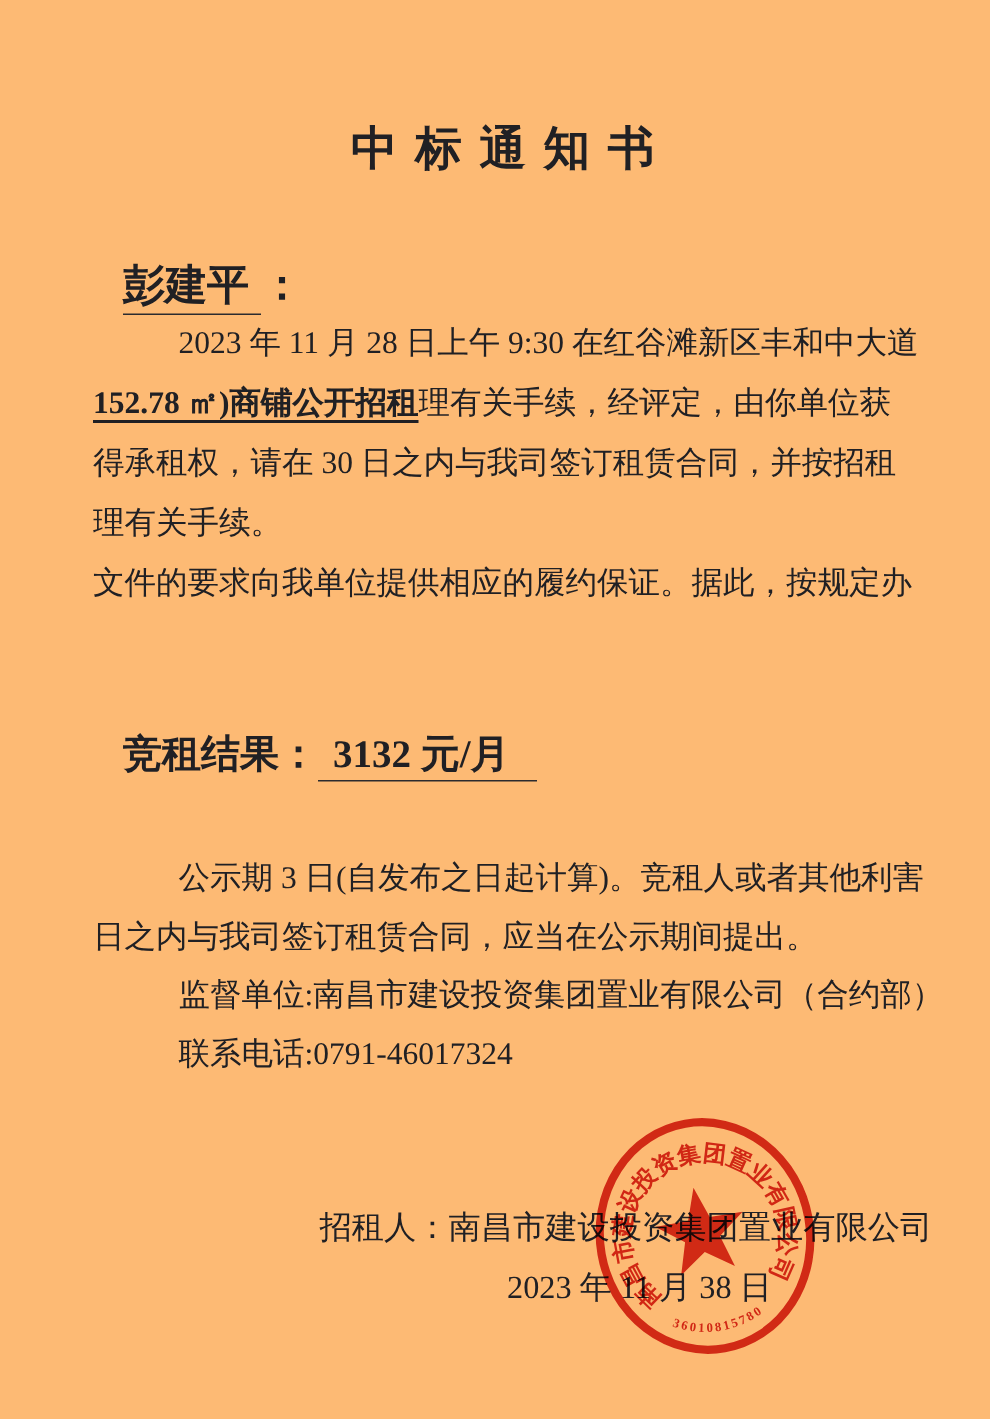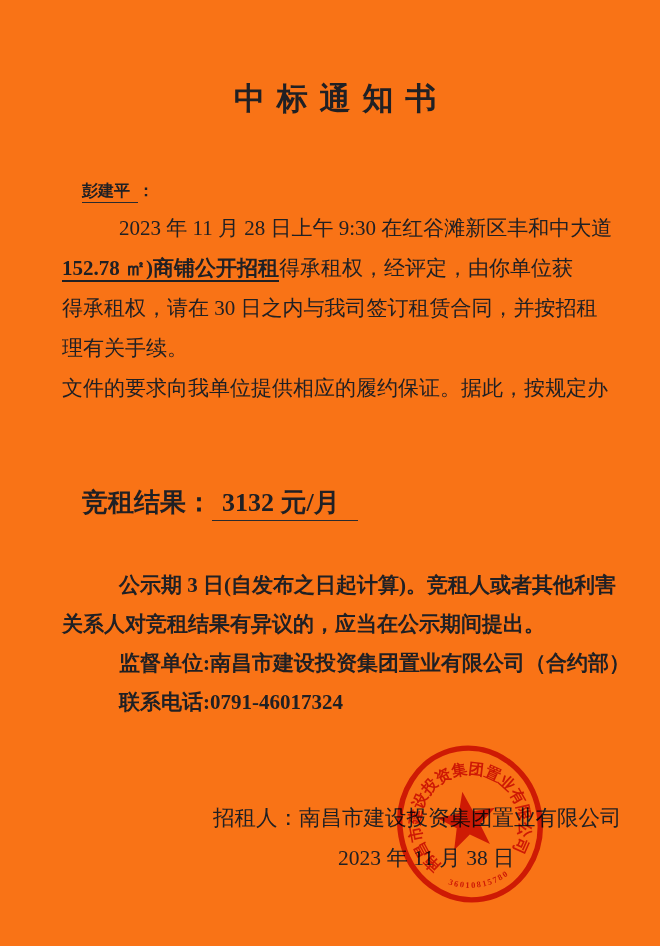--- a/index.html
+++ b/index.html
@@ -4,50 +4,50 @@
 <style>
   html,body{margin:0;padding:0;}
   body{
     background:#e8e8e8;
     font-family:"Liberation Serif","DejaVu Serif",serif;
   }
   .page{
     position:relative;
     width:660px;height:946px;
     margin:0 auto;
-    background:#f97316;
+    background:#fdba74;
     color:#202024;
     overflow:hidden;
   }
   .title{
     position:absolute;top:80px;left:0;right:0;
     margin:0;padding-left:22px;
     text-align:center;
     font-size:31px;line-height:38px;
     font-weight:700;
     letter-spacing:0.38em;
   }
   .recipient{
     position:absolute;top:176px;left:62px;
-    font-size:16px;line-height:30px;
+    font-size:28px;line-height:30px;
     font-weight:600;
     padding-left:20px;
   }
   .recipient .name{
     border-bottom:1.5px solid #2b2b2e;
     padding:0 8px 3px 0;
   }
   .body{
     position:absolute;left:62px;width:540px;
     font-size:21px;
   }
   .body1{top:208px;}
   .body2{top:566px;}
   .body1 .line{height:40px;line-height:40px;white-space:nowrap;}
-  .body2 .line{height:39px;line-height:39px;white-space:nowrap;font-weight:bold;}
+  .body2 .line{height:39px;line-height:39px;white-space:nowrap;}
   .line.indent{padding-left:57px;}
   .bold{font-weight:700;}
   .u{
     text-decoration:underline;
     text-underline-offset:5px;
     text-decoration-thickness:1.5px;
   }
   .result{
     position:absolute;top:483px;left:62px;
     height:40px;line-height:40px;
@@ -91,33 +91,33 @@
 <div class="page">
 
   <h1 class="title">中标通知书</h1>
 
   <div class="recipient">
     <span class="name">彭建平</span><span>：</span>
   </div>
 
   <div class="body body1">
       <div class="line indent"><span>2023 年 11 月 28 日上午 9:30 在红谷滩新区丰和中大道</span></div>
-      <div class="line"><span class="bold u">152.78 ㎡)商铺公开招租</span><span>得承租权，经评定，由你单位获</span></div>
+      <div class="line"><span class="bold u">152.78 ㎡)商铺公开招租</span><span>理有关手续，经评定，由你单位获</span></div>
       <div class="line"><span>得承租权，请在 30 日之内与我司签订租赁合同，并按招租</span></div>
       <div class="line"><span>理有关手续。</span></div>
       <div class="line"><span>文件的要求向我单位提供相应的履约保证。据此，按规定办</span></div>
     </div>
 
   <div class="result">
     <span class="bold">竞租结果：</span><span class="bold result-value">3132 元/月</span>
   </div>
 
   <div class="body body2">
       <div class="line indent"><span>公示期 3 日(自发布之日起计算)。竞租人或者其他利害</span></div>
-      <div class="line"><span>关系人对竞租结果有异议的，应当在公示期间提出。</span></div>
+      <div class="line"><span>日之内与我司签订租赁合同，应当在公示期间提出。</span></div>
       <div class="line indent"><span>监督单位:南昌市建设投资集团置业有限公司（合约部）</span></div>
       <div class="line indent"><span>联系电话:0791-46017324</span></div>
     </div>
 
   <div class="sig-issuer">
     <span>招租人：</span><span>南昌市建设投资集团置业有限公司</span>
   </div>
 
   <div class="sig-date">2023 年 11 月 38 日</div>
 

